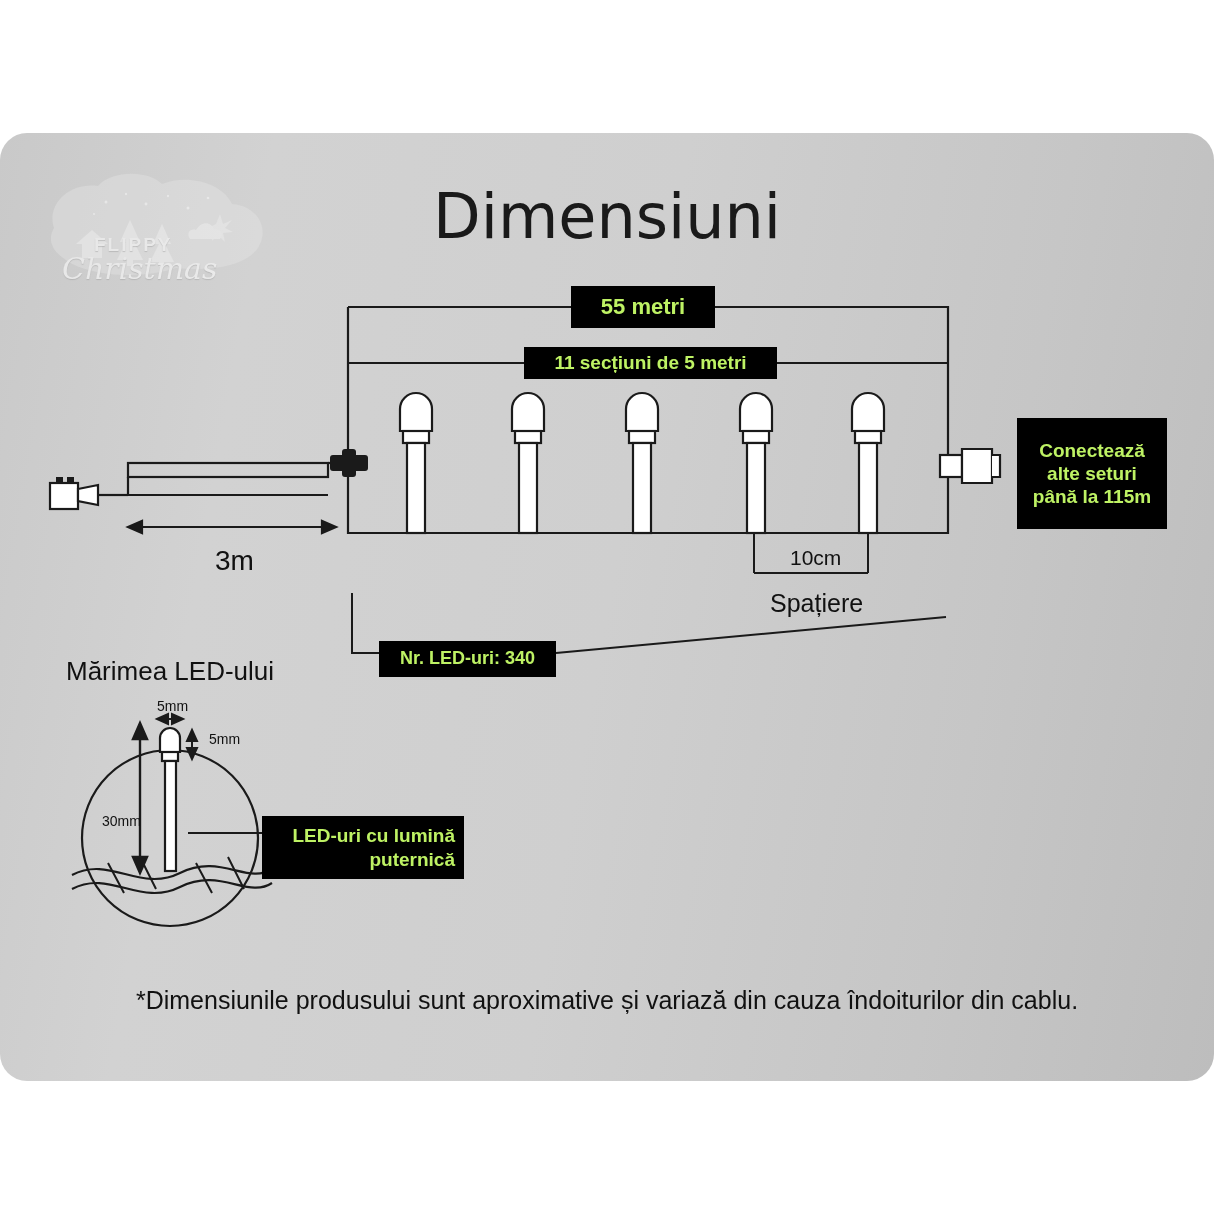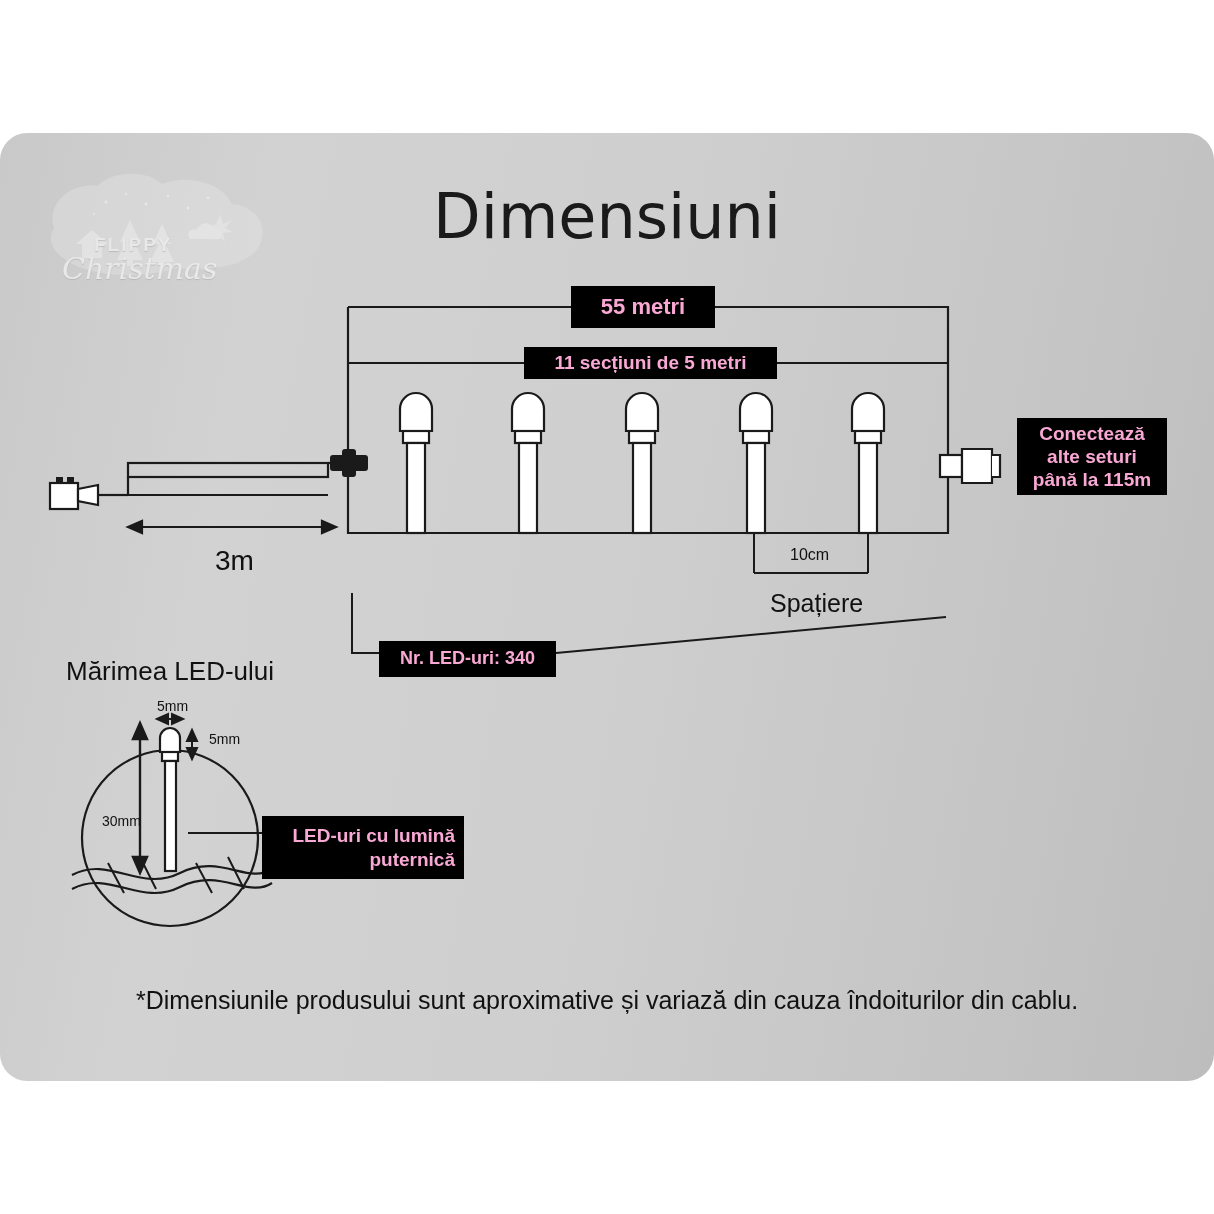--- a/index.html
+++ b/index.html
@@ -67,58 +67,58 @@
     text-align: center;
     font-size: 62px;
     color: #1a1a1a;
     font-family: "DejaVu Sans", sans-serif;
     letter-spacing: 0px;
   }
   
   .blab {
     position: absolute;
     background: #000000;
-    color: #f9a8d4;
+    color: #bef264;
     font-weight: bold;
     display: flex;
     align-items: center;
     justify-content: center;
     text-align: center;
     line-height: 1.22;
     box-sizing: border-box;
   }
   #lab-55 {
     left: 571px; top: 153px; width: 144px; height: 42px; font-size: 22px;
   }
   #lab-sect {
     left: 524px; top: 214px; width: 253px; height: 32px; font-size: 19px;
   }
   #lab-connect {
-    left: 1017px; top: 285px; width: 150px; height: 77px; font-size: 19px;
+    left: 1017px; top: 285px; width: 150px; height: 111px; font-size: 19px;
     flex-direction: column;
     padding: 4px 6px;
   }
   #lab-leds {
     left: 379px; top: 508px; width: 177px; height: 36px; font-size: 18px;
   }
   #lab-bright {
     left: 262px; top: 683px; width: 202px; height: 63px; font-size: 19px;
     flex-direction: column;
     align-items: flex-end;
     padding: 4px 9px;
     text-align: left;
   }
   
   .plab {
     position: absolute;
     color: #111111;
     font-size: 26px;
   }
   #lab-3m { left: 215px; top: 412px; font-size: 28px; }
-  #lab-10cm { left: 790px; top: 413px; font-size: 16px; color:#111; }
+  #lab-10cm { left: 790px; top: 413px; font-size: 21px; color:#111; }
   #lab-spatiere { left: 770px; top: 456px; font-size: 25px; }
   #lab-marimea { left: 66px; top: 523px; font-size: 26px; }
   #lab-5mm-h { left: 157px; top: 565px; font-size: 14px; }
   #lab-5mm-v { left: 209px; top: 598px; font-size: 14px; }
   #lab-30mm { left: 102px; top: 680px; font-size: 14px; }
   
   #footnote {
     position: absolute;
     left: 0; top: 853px; width: 1214px;
     text-align: center;

